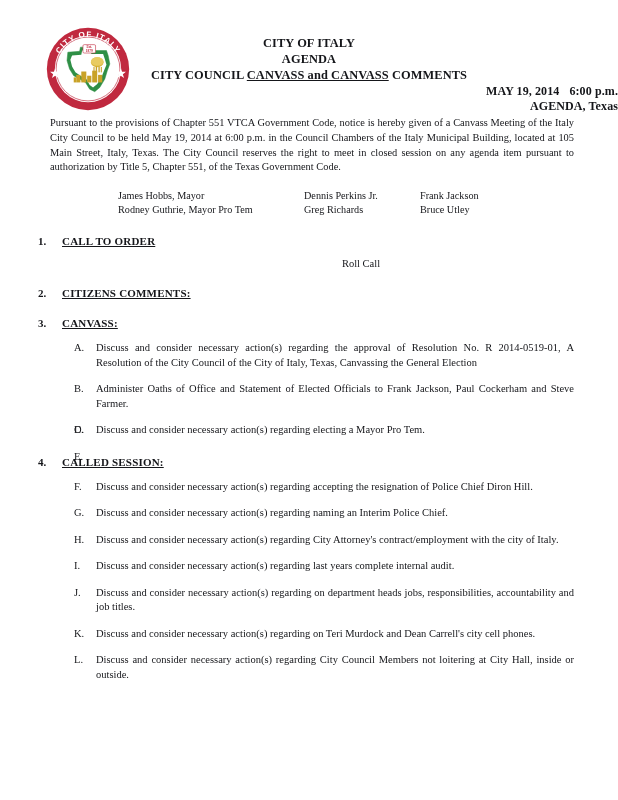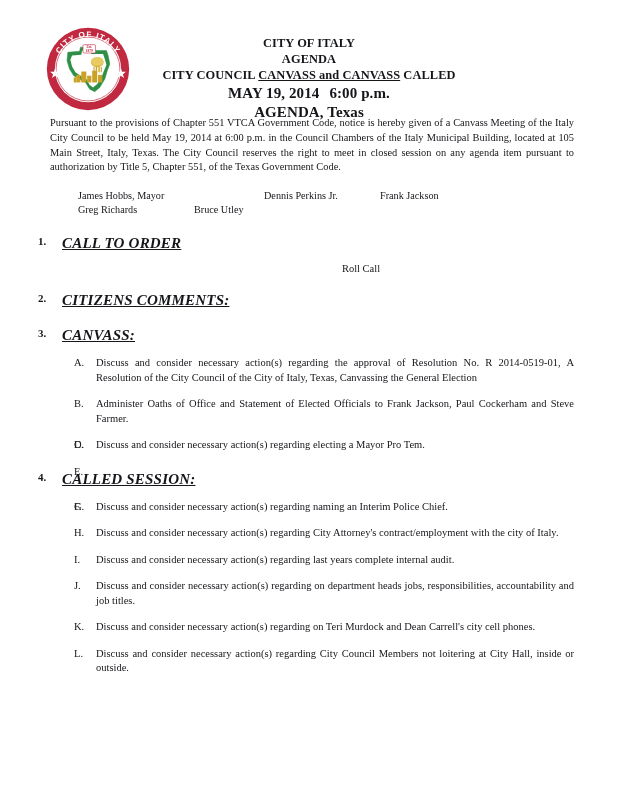--- a/index.html
+++ b/index.html
@@ -48,37 +48,38 @@
     line-height: 1.28;
   }
   .title-line {
     font-weight: bold;
     font-size: 12.4px;
     letter-spacing: 0.1px;
     white-space: nowrap;
   }
   .title-line .ul { text-decoration: underline; }
   .title-line.sub {
-    font-size: 15px;
+    font-size: 12px;
+    text-align: right;
   }
   .title-line .gap { display: inline-block; width: 10px; }
 
   
   .notice {
     margin: 4px 44px 0 50px;
     font-size: 10.4px;
     line-height: 1.42;
     text-align: justify;
     text-justify: inter-word;
   }
 
   
   .roster {
     margin: 14px 0 0 0;
-    padding-left: 78px;
+    padding-left: 118px;
     font-size: 10.2px;
     line-height: 1.38;
   }
   .roster-row { display: flex; }
   .roster-col-1 { width: 186px; }
   .roster-col-2 { width: 116px; }
   .roster-col-3 { width: 120px; }
 
   
   .section {
@@ -89,25 +90,24 @@
   }
   .section-num {
     position: absolute;
     left: 38px;
     top: 0;
     font-weight: bold;
     font-size: 11px;
   }
   .section-title {
     font-weight: bold;
-    font-size: 15px;
+    font-size: 11px;
     text-decoration: underline;
     display: inline-block;
     letter-spacing: 0.2px;
-    font-style: italic;
   }
   .section-note {
     margin: 11px 0 0 42px;
     font-size: 10.5px;
     font-weight: normal;
     text-decoration: none;
     text-align: center;
   }
   .sub-item {
     position: relative;
@@ -186,35 +186,36 @@
         </text>
         <text font-family="Liberation Sans, sans-serif" font-size="5.1" font-weight="bold" fill="#ffffff" letter-spacing="0.7">
           <textPath href="#arcBot" startOffset="50%" text-anchor="middle">THE BIGGEST LITTLE TOWN IN TEXAS</textPath>
         </text>
       </svg>
     </div>
 
     <div class="title-block">
       <div class="title-line">CITY OF ITALY</div>
       <div class="title-line">AGENDA</div>
-      <div class="title-line"><span>CITY COUNCIL </span><span class="ul">CANVASS and CANVASS</span><span> CALLED</span></div>
+      <div class="title-line"><span>CITY COUNCIL </span><span class="ul">CANVASS and CANVASS</span><span> COMMENTS</span></div>
       <div class="title-line sub"><span>MAY 19, 2014</span><span class="gap"></span><span>6:00 p.m.</span></div>
       <div class="title-line sub">AGENDA, Texas</div>
     </div>
   </div>
 
   <div class="notice">Pursuant to the provisions of Chapter 551 VTCA Government Code, notice is hereby given of a Canvass Meeting of the Italy City Council to be held May 19, 2014 at 6:00 p.m. in the Council Chambers of the Italy Municipal Building, located at 105 Main Street, Italy, Texas.  The City Council reserves the right to meet in closed session on any agenda item pursuant to authorization by Title 5, Chapter 551, of the Texas Government Code.</div>
 
   <div class="roster">
     <div class="roster-row">
       <div class="roster-col-1">James Hobbs, Mayor</div>
       <div class="roster-col-2">Dennis Perkins Jr.</div>
       <div class="roster-col-3">Frank Jackson</div>
     </div>
     <div class="roster-row">
+      <div class="roster-col-1">Rodney Guthrie, Mayor Pro Tem</div>
       <div class="roster-col-2">Greg Richards</div>
       <div class="roster-col-3">Bruce Utley</div>
     </div>
   </div>
 
   <div class="section">
     <span class="section-num">1.</span>
     <span class="section-title">CALL TO ORDER</span>
     <div class="section-note">Roll Call</div>
   </div>
@@ -249,20 +250,21 @@
     </div>
   </div>
 
   <div class="section">
     <span class="section-num">4.</span>
     <span class="section-title">CALLED  SESSION:</span>
   </div>
   <div class="section-items">
     <div class="sub-item">
       <span class="sub-letter">F.</span>
+      <span>Discuss and consider necessary action(s) regarding accepting the resignation of Police Chief Diron Hill.</span>
     </div>
     <div class="sub-item">
       <span class="sub-letter">G.</span>
       <span>Discuss and consider necessary action(s) regarding naming an Interim Police Chief.</span>
     </div>
     <div class="sub-item">
       <span class="sub-letter">H.</span>
       <span>Discuss and consider necessary action(s) regarding City Attorney's contract/employment with the city of Italy.</span>
     </div>
     <div class="sub-item">

